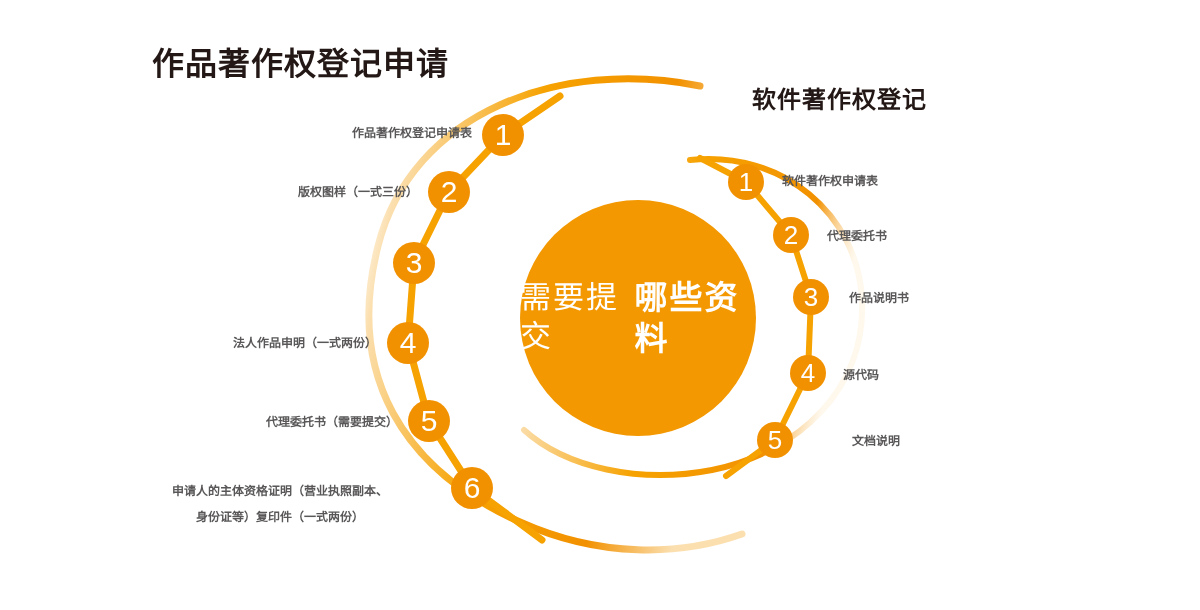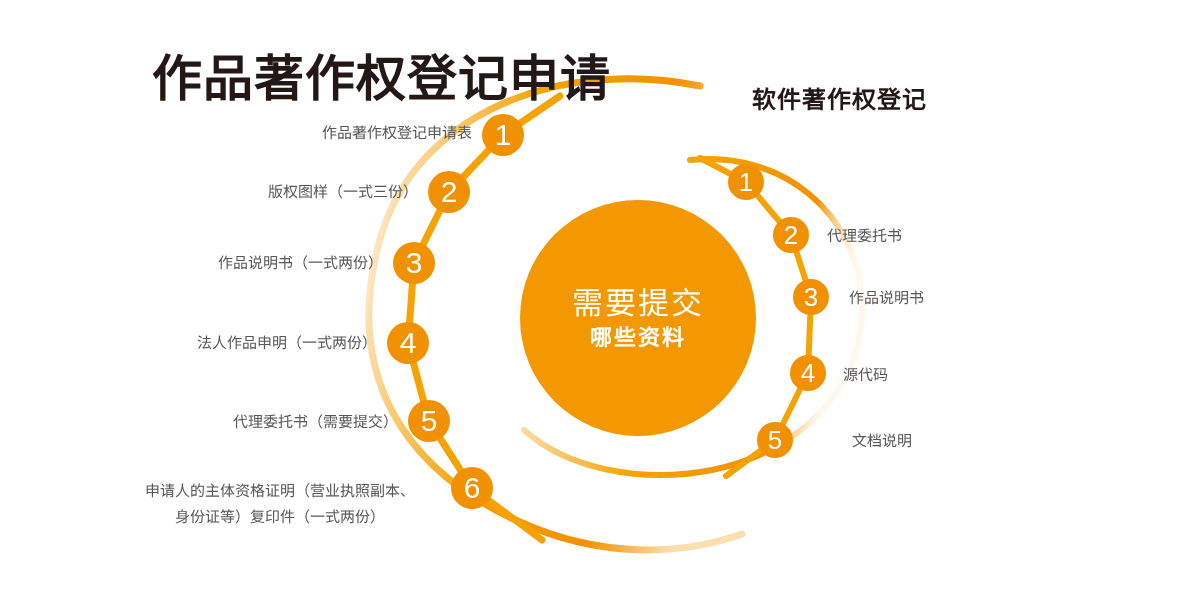--- a/index.html
+++ b/index.html
@@ -30,35 +30,36 @@
   .title {
     position: absolute;
     font-weight: bold;
     color: #231815;
     letter-spacing: 1px;
     white-space: nowrap;
   }
   #title-left {
     left: 152px;
     top: 38px;
-    font-size: 50px;
+    font-size: 32px;
   }
   #title-right {
     left: 752px;
     top: 80px;
     font-size: 24px;
   }
 
   
   .step-label {
     position: absolute;
     color: #595757;
-    font-size: 15px;
+    font-size: 12px;
     line-height: 26px;
     white-space: pre-line;
+    font-weight: bold;
   }
   .step-label.left-side {
     text-align: right;
     transform: translateY(-50%);
   }
   .step-label.right-side {
     text-align: left;
     transform: translateY(-50%);
   }
 
@@ -84,37 +85,35 @@
     position: absolute;
     left: 638px;
     top: 318px;
     width: 236px;
     height: 236px;
     margin-left: -118px;
     margin-top: -118px;
     border-radius: 50%;
     background: #F39800;
     display: flex;
-    flex-direction: column;
     align-items: center;
     justify-content: center;
     color: #ffffff;
   }
   #center-hub .hub-line1 {
     font-size: 31px;
     letter-spacing: 2px;
     font-weight: normal;
     line-height: 1.25;
   }
   #center-hub .hub-line2 {
-    font-size: 22px;
+    font-size: 33px;
     letter-spacing: 2px;
     font-weight: bold;
     line-height: 1.25;
-    text-align: right;
   }
 </style>
 </head>
 <body>
 
 <div id="stage">
 
   <svg class="infographic-svg" viewBox="0 0 1200 610" aria-hidden="true">
     <defs>
       <linearGradient id="outerArcGrad" x1="0" y1="0" x2="1" y2="0.25">
@@ -158,30 +157,30 @@
 
   <div class="marker big" style="left:503px; top:135px;">1</div>
   <div class="marker big" style="left:449px; top:192px;">2</div>
   <div class="marker big" style="left:414px; top:263px;">3</div>
   <div class="marker big" style="left:408px; top:343px;">4</div>
   <div class="marker big" style="left:429px; top:421px;">5</div>
   <div class="marker big" style="left:472px; top:488px;">6</div>
 
   <div class="step-label left-side" style="right:728px; top:133px; width:340px;">作品著作权登记申请表</div>
   <div class="step-label left-side" style="right:782px; top:192px; width:340px;">版权图样（一式三份）</div>
-  <div class="step-label left-side" style="right:817px; top:263px; width:340px;">作品说明书（一式两份）</div>
   <div class="step-label left-side" style="right:823px; top:343px; width:340px;">法人作品申明（一式两份）</div>
   <div class="step-label left-side" style="right:802px; top:422px; width:340px;">代理委托书（需要提交）</div>
   <div class="step-label left-side" style="right:755px; top:504px; width:330px; text-align:center;">申请人的主体资格证明（营业执照副本、
 身份证等）复印件（一式两份）</div>
 
   <div class="marker small" style="left:746px; top:182px;">1</div>
   <div class="marker small" style="left:791px; top:235px;">2</div>
   <div class="marker small" style="left:811px; top:297px;">3</div>
   <div class="marker small" style="left:808px; top:373px;">4</div>
   <div class="marker small" style="left:775px; top:440px;">5</div>
 
+  <div class="step-label right-side" style="left:782px; top:181px; width:260px;">软件著作权申请表</div>
   <div class="step-label right-side" style="left:827px; top:236px; width:260px;">代理委托书</div>
   <div class="step-label right-side" style="left:849px; top:298px; width:260px;">作品说明书</div>
   <div class="step-label right-side" style="left:843px; top:375px; width:260px;">源代码</div>
   <div class="step-label right-side" style="left:852px; top:441px; width:260px;">文档说明</div>
 
 </div>
 
 </body></html>

